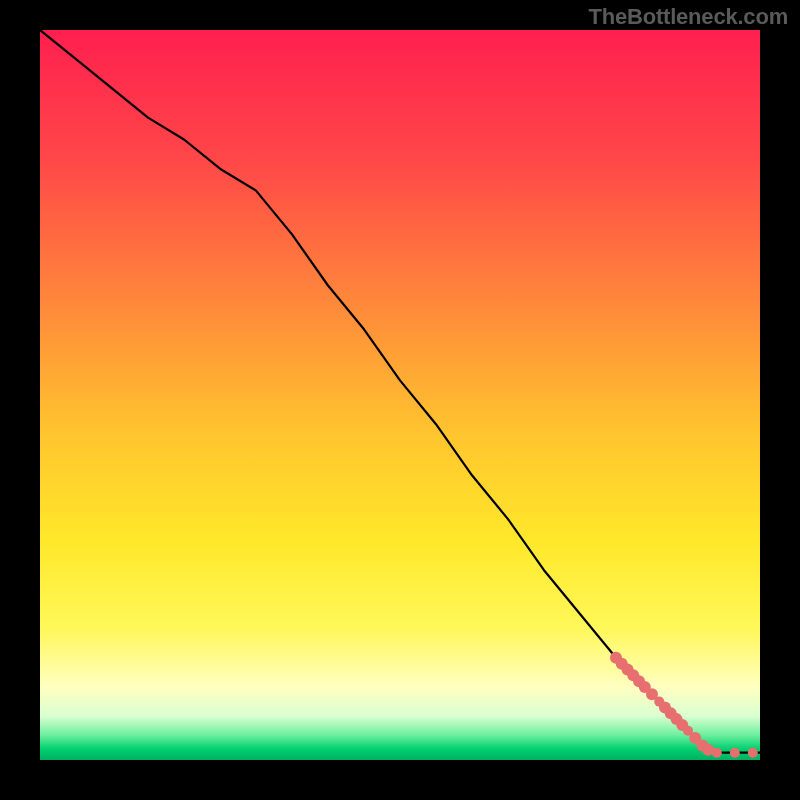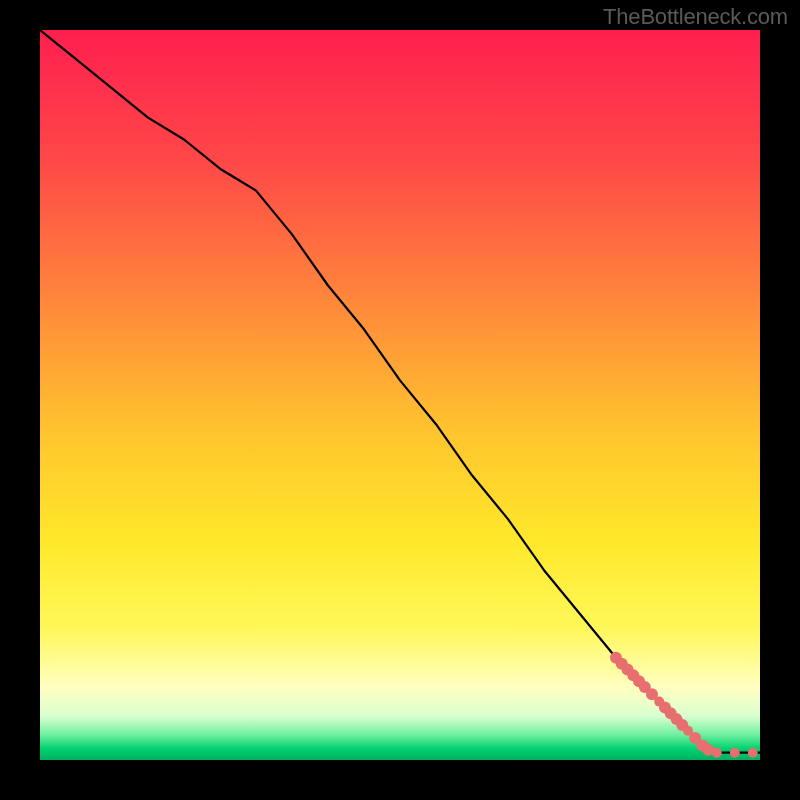--- a/index.html
+++ b/index.html
@@ -10,21 +10,21 @@
     height: 800px;
     background: #000;
   }
   .attribution {
     position: absolute;
     top: 4px;
     right: 12px;
     font-family: Arial, Helvetica, sans-serif;
     font-size: 22px;
     color: #5a5a5a;
-    font-weight: 400;
+    font-weight: 700;
     letter-spacing: -0.2px;
   }
   .plot {
     position: absolute;
     left: 40px;
     top: 30px;
     width: 720px;
     height: 730px;
   }
   .plot svg {

